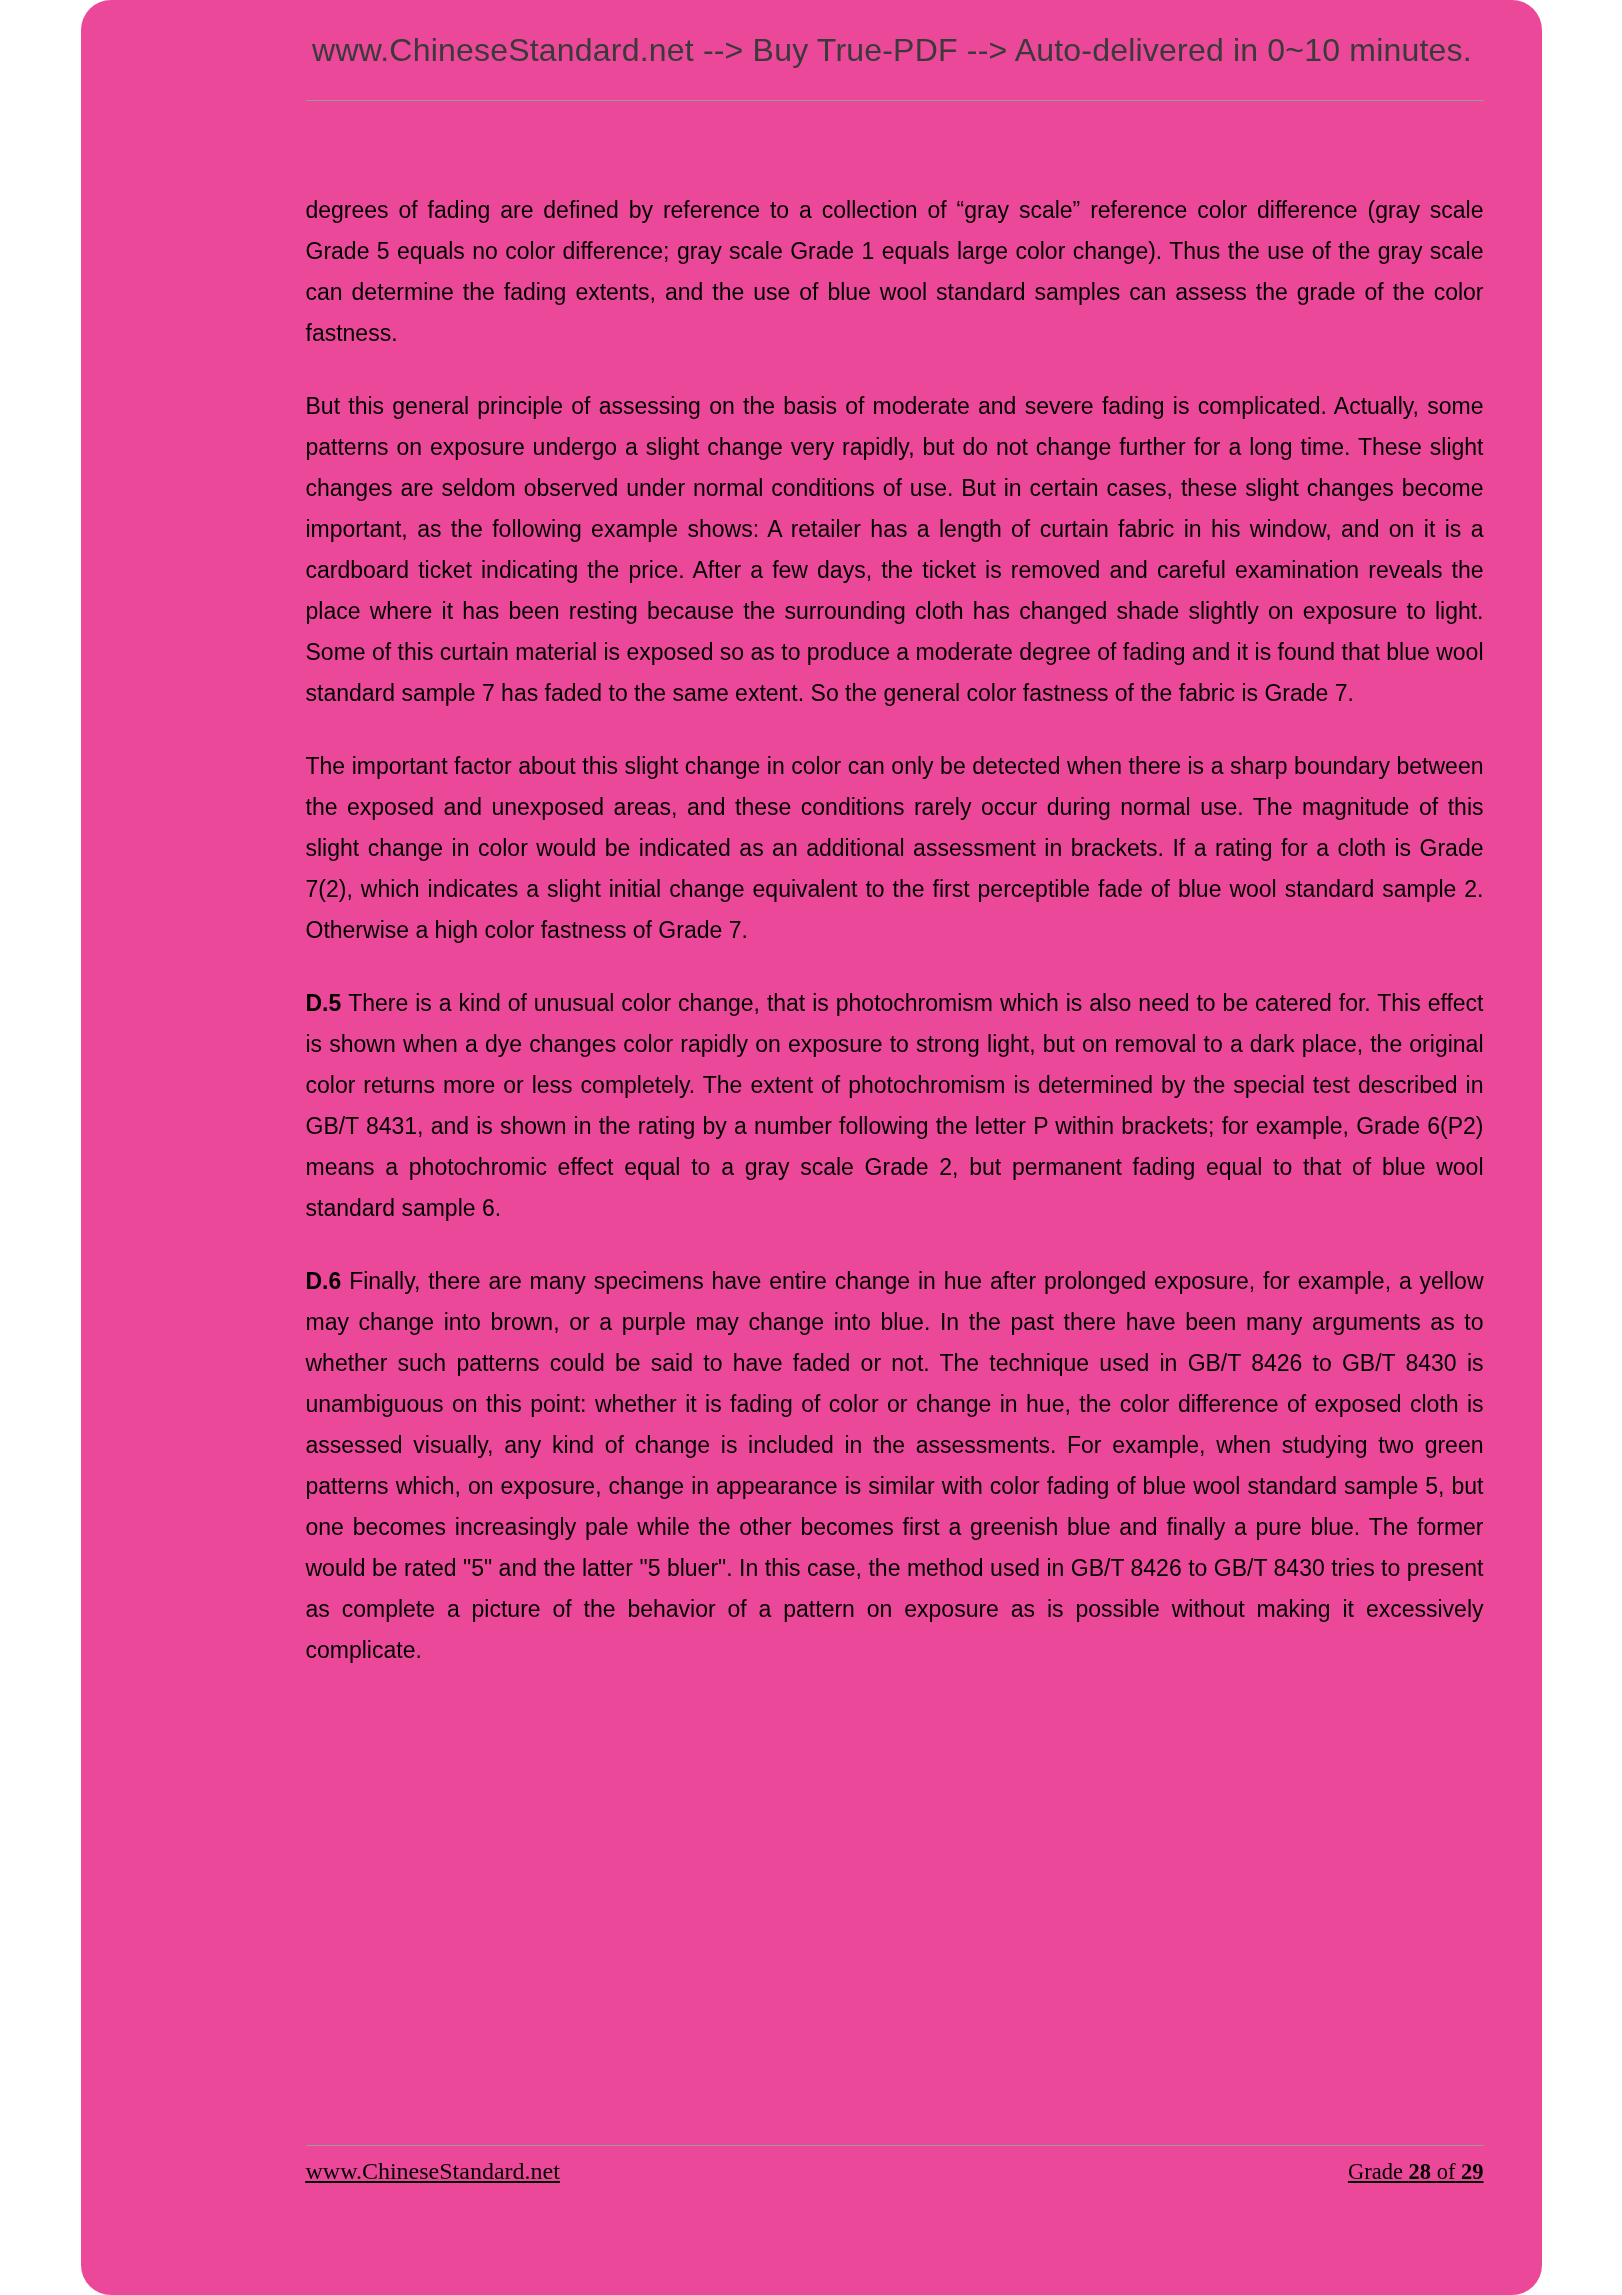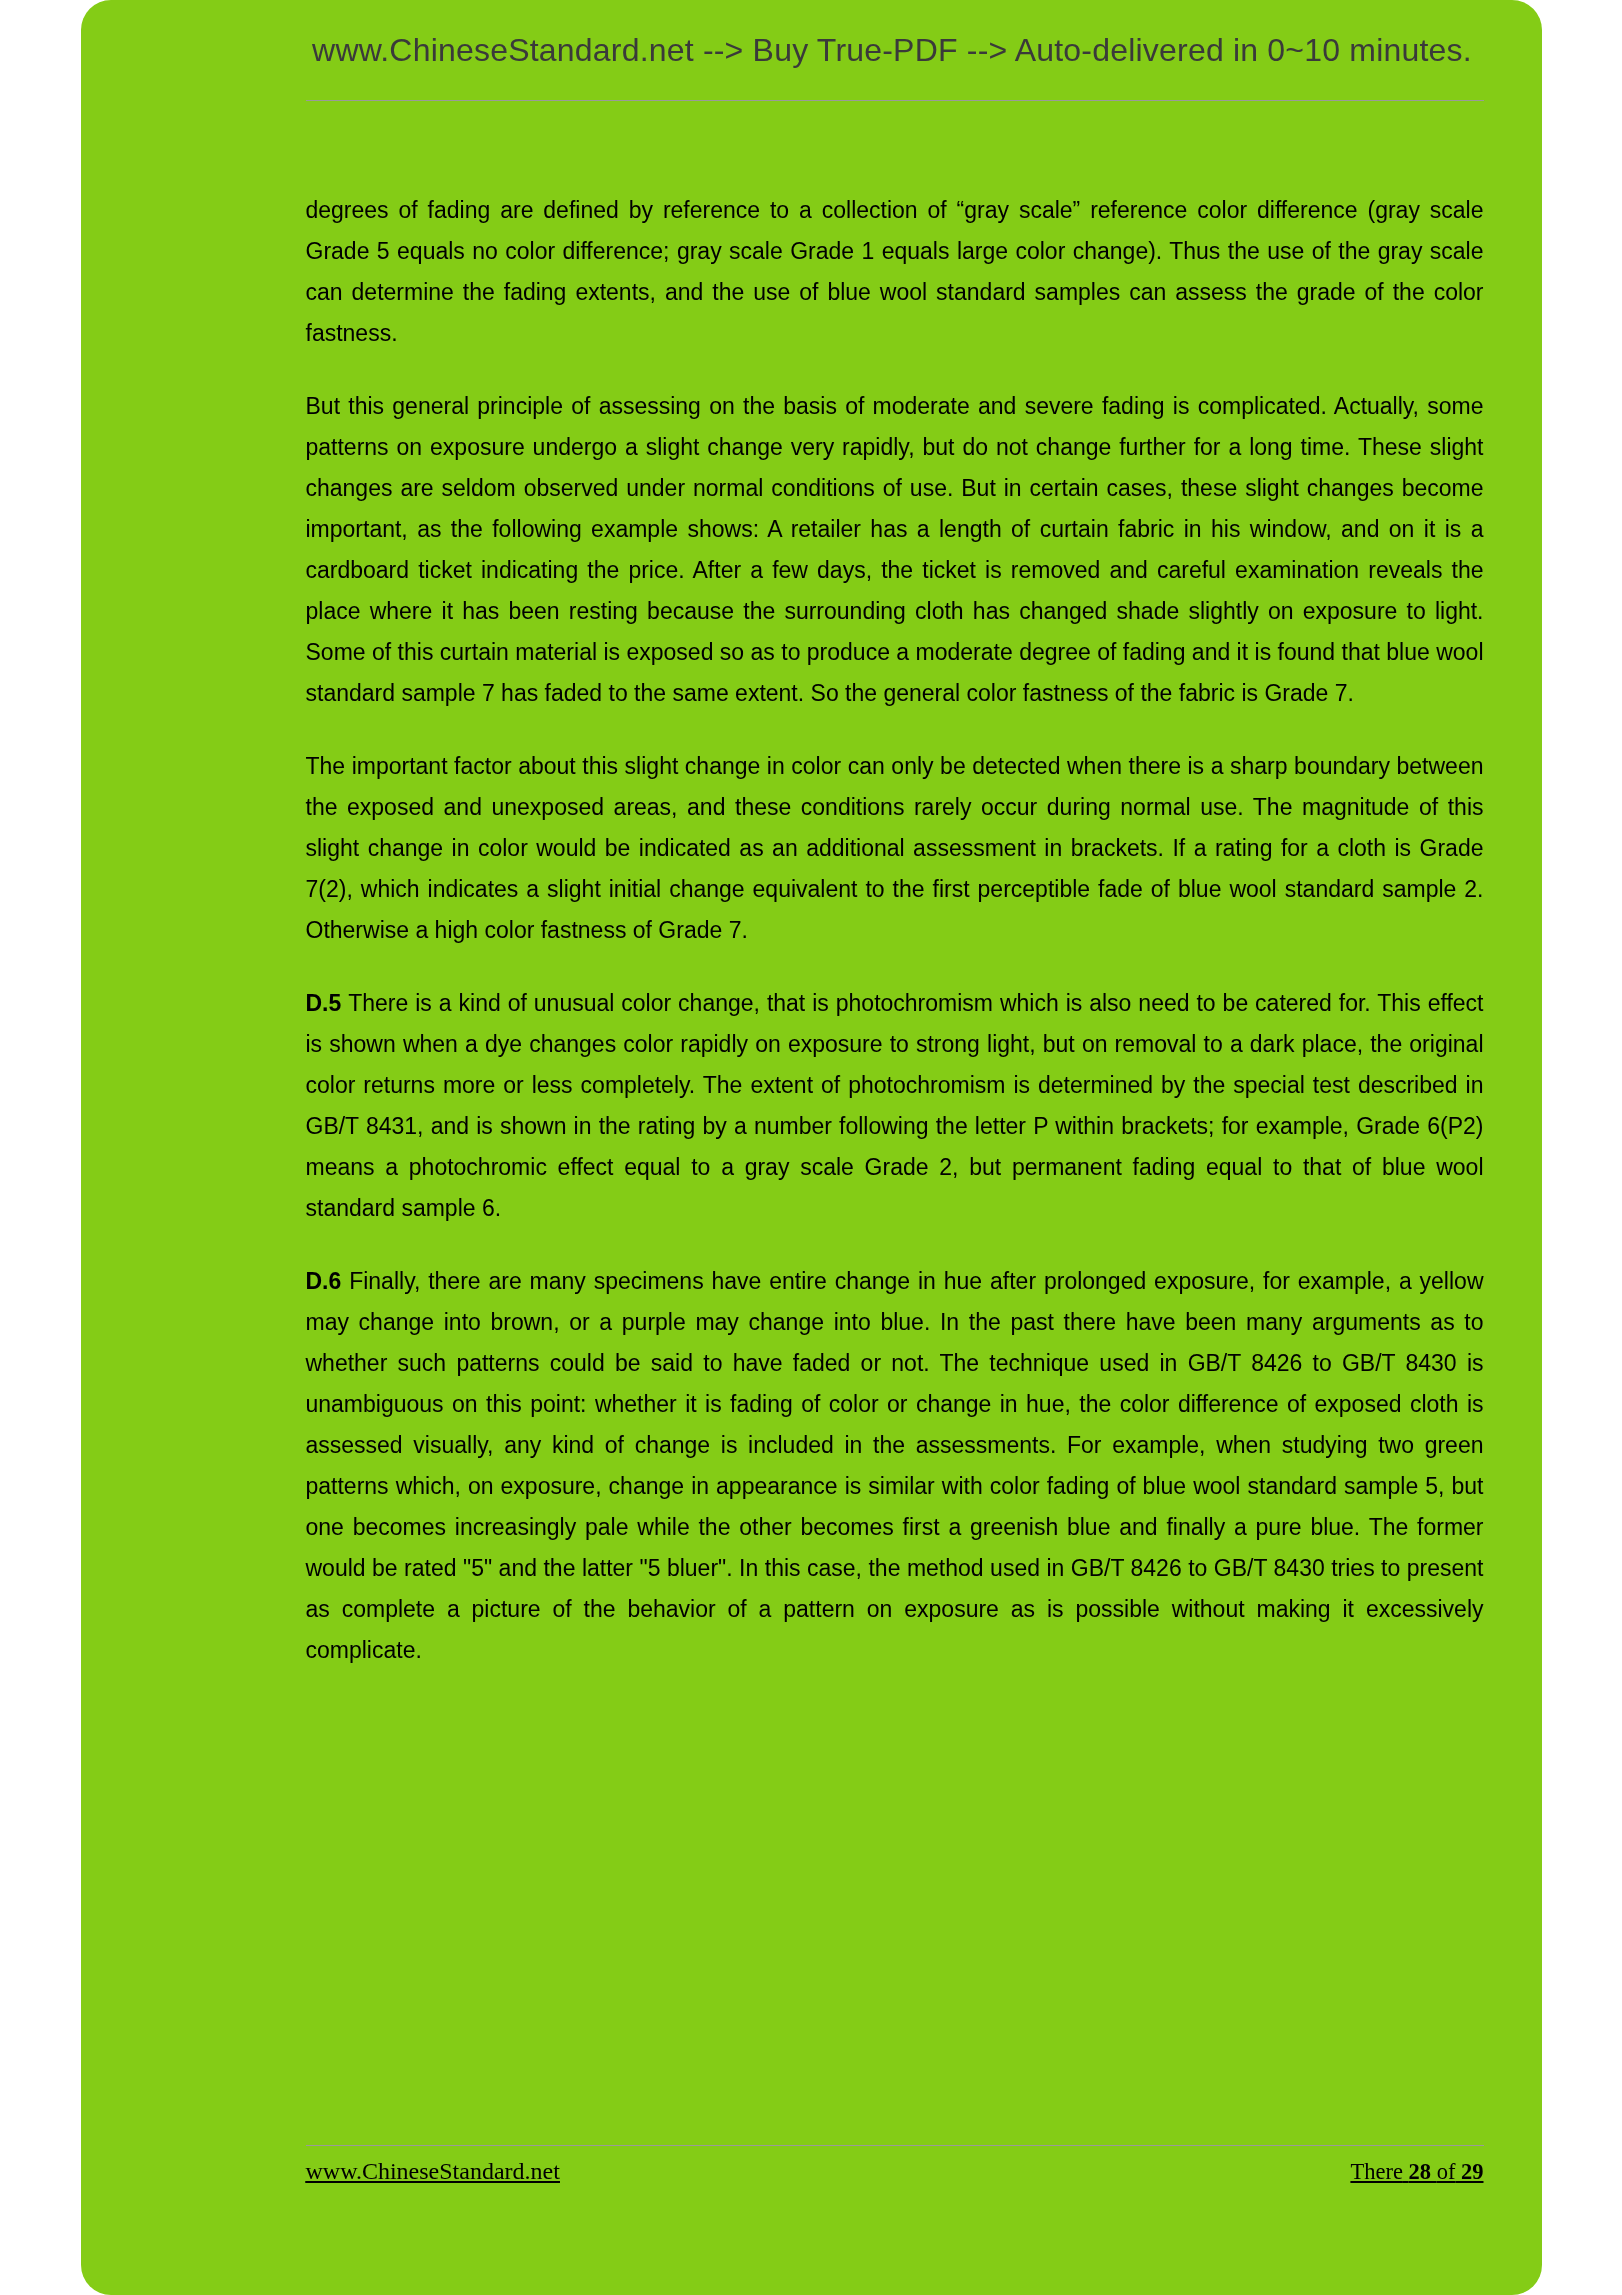--- a/index.html
+++ b/index.html
@@ -5,21 +5,21 @@
   html, body {
     margin: 0;
     padding: 0;
     background: #ffffff;
   }
   .page {
     position: relative;
     width: 1461px;
     height: 2295px;
     margin: 0 auto;
-    background: #84cc16;
+    background: #ec4899;
     box-sizing: border-box;
     font-family: "Liberation Sans", sans-serif;
     color: #000000;
     overflow: hidden;
     border-radius: 30px;
   }
 
   
   .header {
     position: absolute;
@@ -143,21 +143,21 @@
     <p class="para">
       <span class="sec">D.6 </span><span>Finally, there are many specimens have entire change in hue after prolonged exposure, for example, a yellow may change into brown, or a purple may change into blue. In the past there have been many arguments as to whether such patterns could be said to have faded or not. The technique used in GB/T 8426 to GB/T 8430 is unambiguous on this point: whether it is fading of color or change in hue, the color difference of exposed cloth is assessed visually, any kind of change is included in the assessments. For example, when studying two green patterns which, on exposure, change in appearance is similar with color fading of blue wool standard sample 5, but one becomes increasingly pale while the other becomes first a greenish blue and finally a pure blue. The former would be rated "5" and the latter "5 bluer". In this case, the method used in GB/T 8426 to GB/T 8430 tries to present as complete a picture of the behavior of a pattern on exposure as is possible without making it excessively complicate.</span>
     </p>
 
   </div>
 
   <div class="footer-rule"></div>
   <div class="footer">
     <span class="footer-link">www.ChineseStandard.net</span>
     <span class="footer-page">
-      <span>There</span>
+      <span>Grade</span>
       <b>28</b>
       <span>of</span>
       <b>29</b>
     </span>
   </div>
 
 </div>
 
 
 </body></html>

